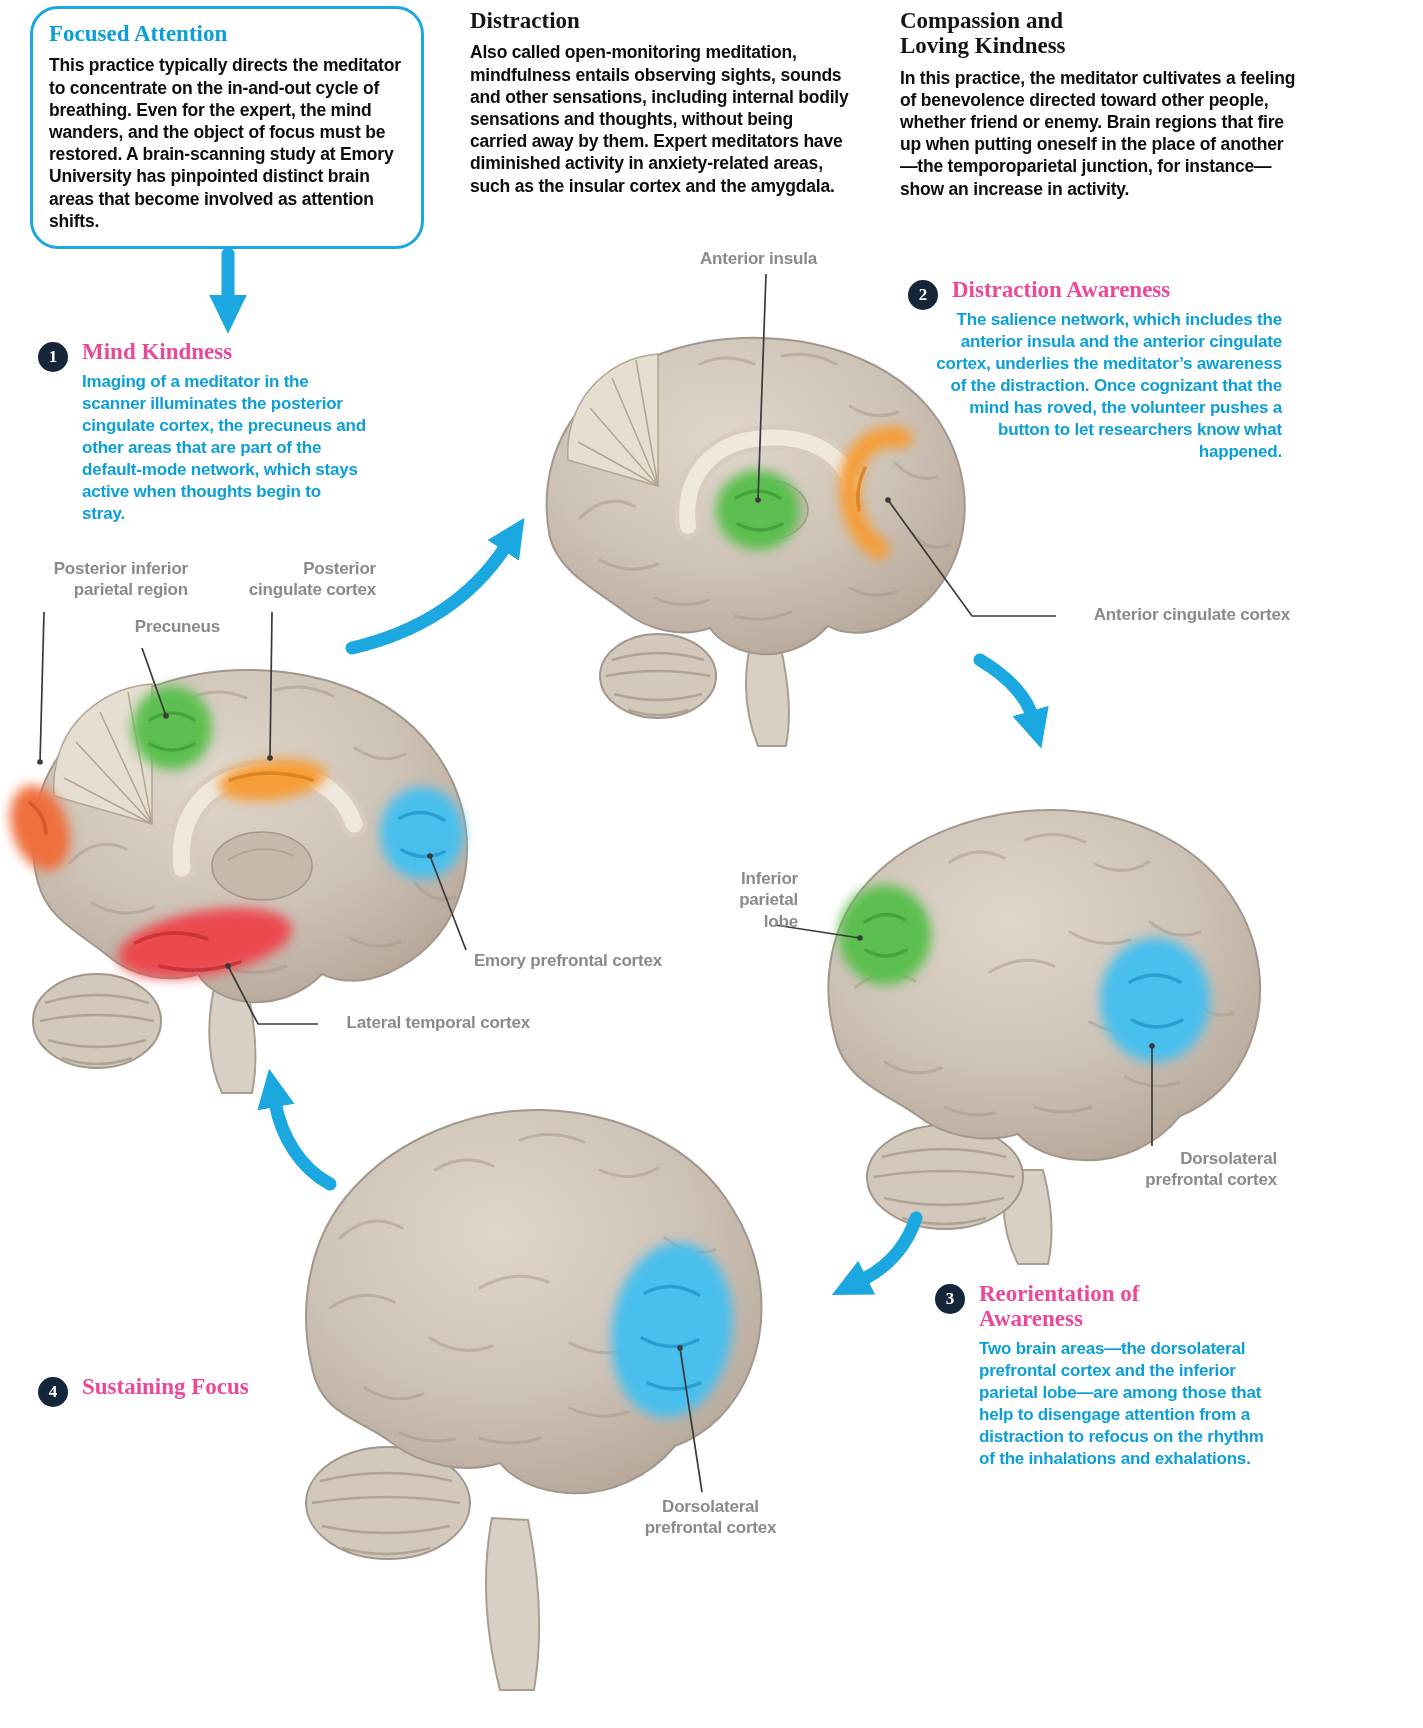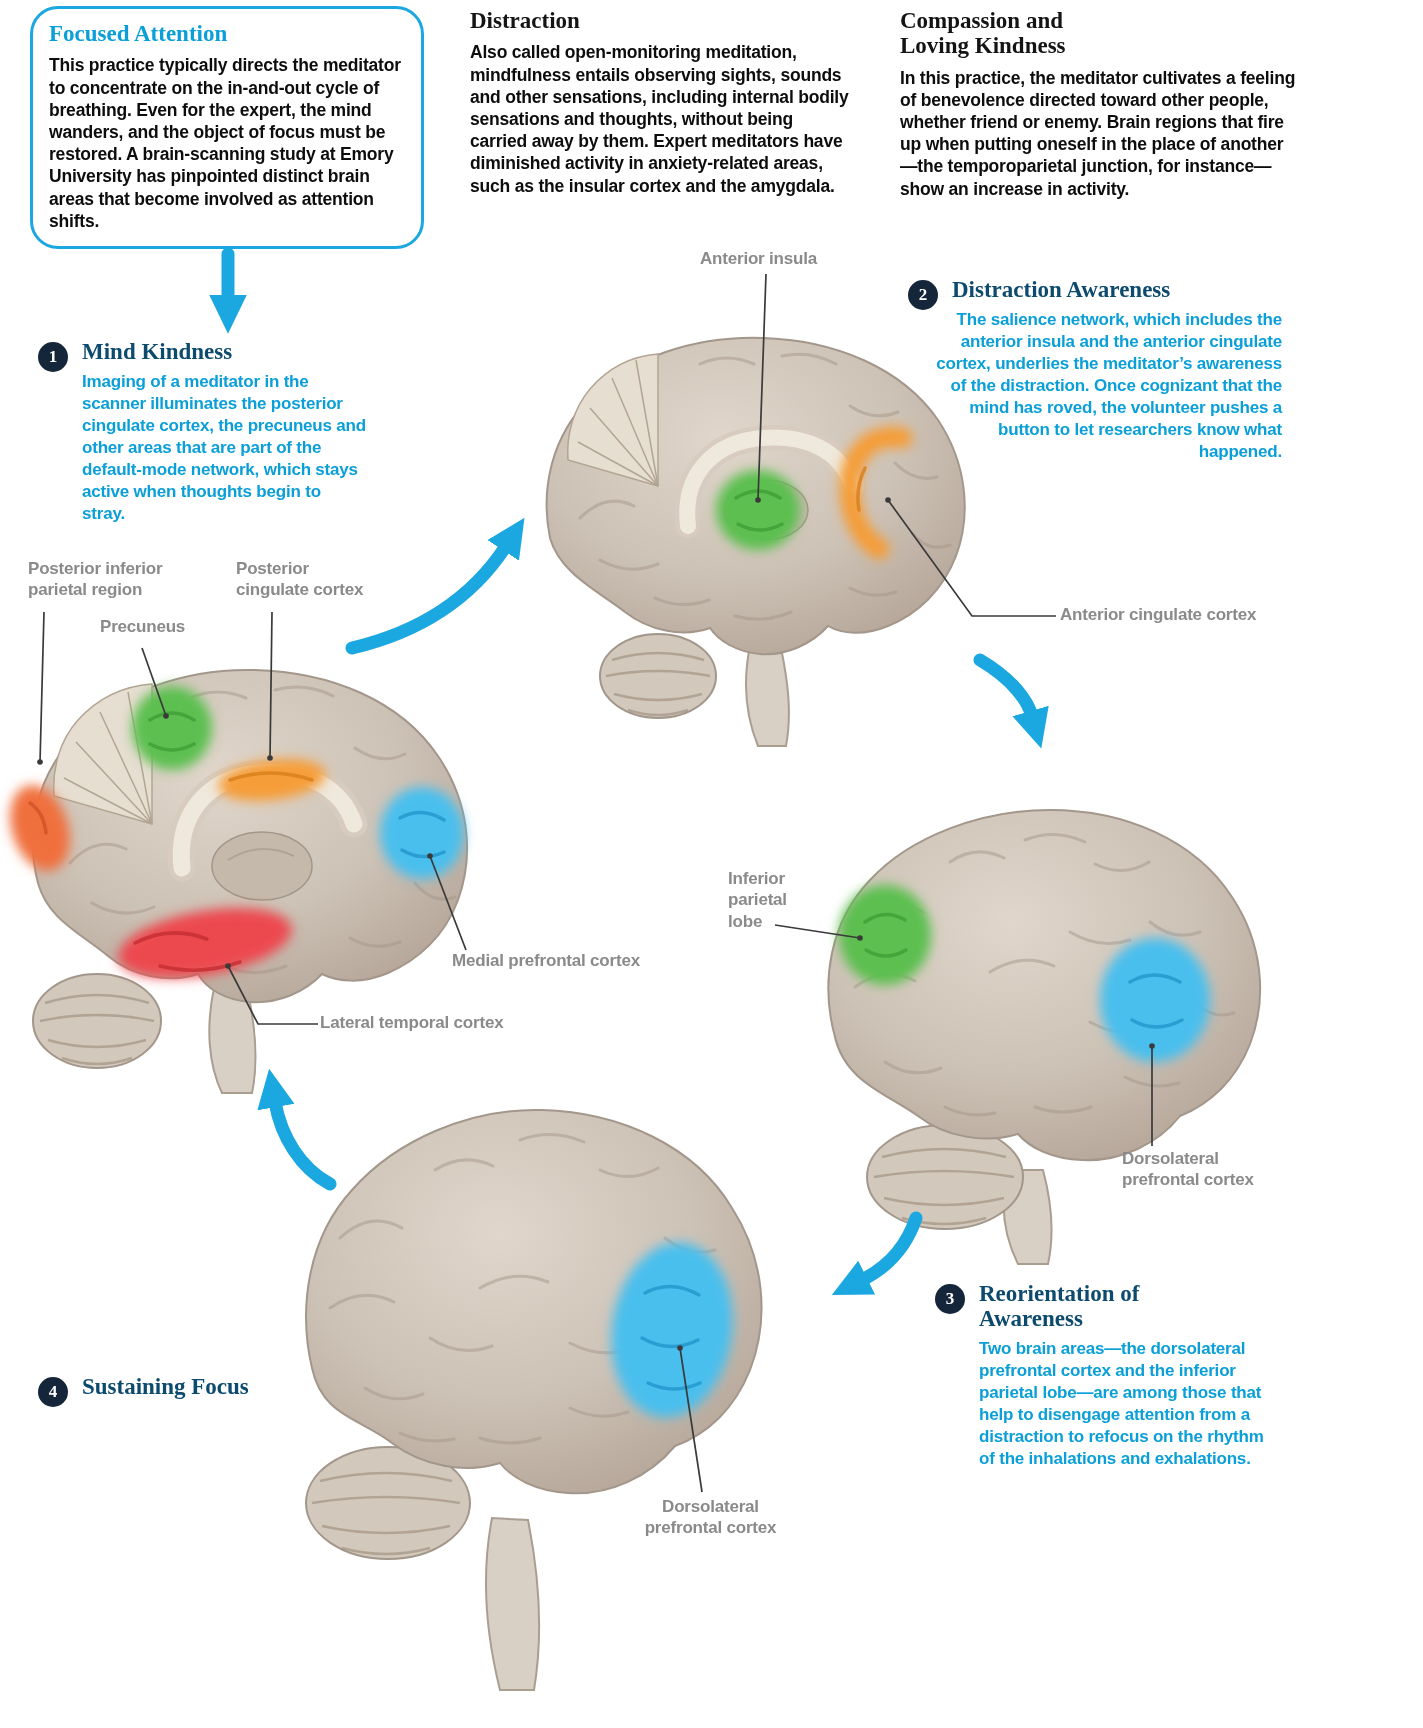--- a/index.html
+++ b/index.html
@@ -7,24 +7,24 @@
           font-family:"Liberation Sans",sans-serif;}
   
   .callout{position:absolute;border:3.5px solid #1ba7e0;border-radius:28px;padding:12px 16px 14px;background:#fff;box-sizing:border-box;}
   .intro{position:absolute;}
   .intro-title{margin:0 0 8px;font-family:"Liberation Serif",serif;font-size:23px;font-weight:700;color:#141414;line-height:1.1;}
   .intro-title.blue{color:#0a9fd8;}
   .intro-body{margin:0;font-size:17.5px;font-weight:700;color:#0d0d0d;line-height:1.27;letter-spacing:-0.2px;}
   .step{position:absolute;}
   .badge{position:absolute;left:0;top:2px;width:30px;height:30px;border-radius:50%;background:#15263b;color:#fff;
          font-family:"Liberation Serif",serif;font-weight:700;font-size:17px;display:flex;align-items:center;justify-content:center;}
-  .step-title{margin:0 0 6px 44px;font-family:"Liberation Serif",serif;font-size:23px;color:#0c4a6e;font-weight:700;line-height:1.08;}
+  .step-title{margin:0 0 6px 44px;font-family:"Liberation Serif",serif;font-size:23px;color:#ec4899;font-weight:700;line-height:1.08;}
   .step-body{margin:0 0 0 44px;font-size:17px;font-weight:700;color:#0a9fd8;line-height:1.3;letter-spacing:-0.2px;}
   .step--right .step-body{text-align:right;margin-left:24px;}
-  .blabel{position:absolute;font-size:17px;font-weight:700;color:#8a8a8a;line-height:1.25;letter-spacing:-0.2px;}
+  .blabel{position:absolute;font-size:17px;font-weight:700;color:#8a8a8a;line-height:1.25;letter-spacing:-0.2px;text-align:right;}
   .blabel.center{text-align:center;}
   
   .brain{position:absolute;z-index:1;}
   .overlay{position:absolute;left:0;top:0;z-index:2;pointer-events:none;}
   .txt{z-index:3;}
   .sulci{stroke:#a5968a;stroke-width:3;fill:none;opacity:.5;stroke-linecap:round;}
   .folia{stroke:#a29485;stroke-width:2.4;fill:none;opacity:.7;}
   .rtex{fill:none;stroke-width:3.5;opacity:.85;stroke-linecap:round;}
   .leader{stroke:#3a3a3a;stroke-width:1.7;fill:none;}
   .ldot{fill:#3a3a3a;}
@@ -216,19 +216,19 @@
   <div class="step txt" style="left:38px;top:1375px;width:300px">
     <div class="badge">4</div>
     <h3 class="step-title">Sustaining Focus</h3>
   </div>
 
   <div class="blabel txt" style="left:700px;top:248px;width:140px;text-align:left">Anterior insula</div>
   <div class="blabel txt" style="left:1060px;top:604px;width:230px">Anterior cingulate cortex</div>
   <div class="blabel txt" style="left:28px;top:558px;width:160px">Posterior inferior parietal region</div>
   <div class="blabel txt" style="left:100px;top:616px;width:120px">Precuneus</div>
   <div class="blabel txt" style="left:236px;top:558px;width:140px">Posterior cingulate cortex</div>
-  <div class="blabel txt" style="left:452px;top:950px;width:210px">Medial prefrontal cortex</div>
+  <div class="blabel txt" style="left:452px;top:950px;width:210px">Emory prefrontal cortex</div>
   <div class="blabel txt" style="left:320px;top:1012px;width:210px">Lateral temporal cortex</div>
   <div class="blabel txt" style="left:728px;top:868px;width:70px">Inferior parietal lobe</div>
   <div class="blabel txt" style="left:1122px;top:1148px;width:155px">Dorsolateral prefrontal cortex</div>
   <div class="blabel txt center" style="left:628px;top:1496px;width:165px">Dorsolateral prefrontal cortex</div>
 
 </div>
 
 </body></html>

